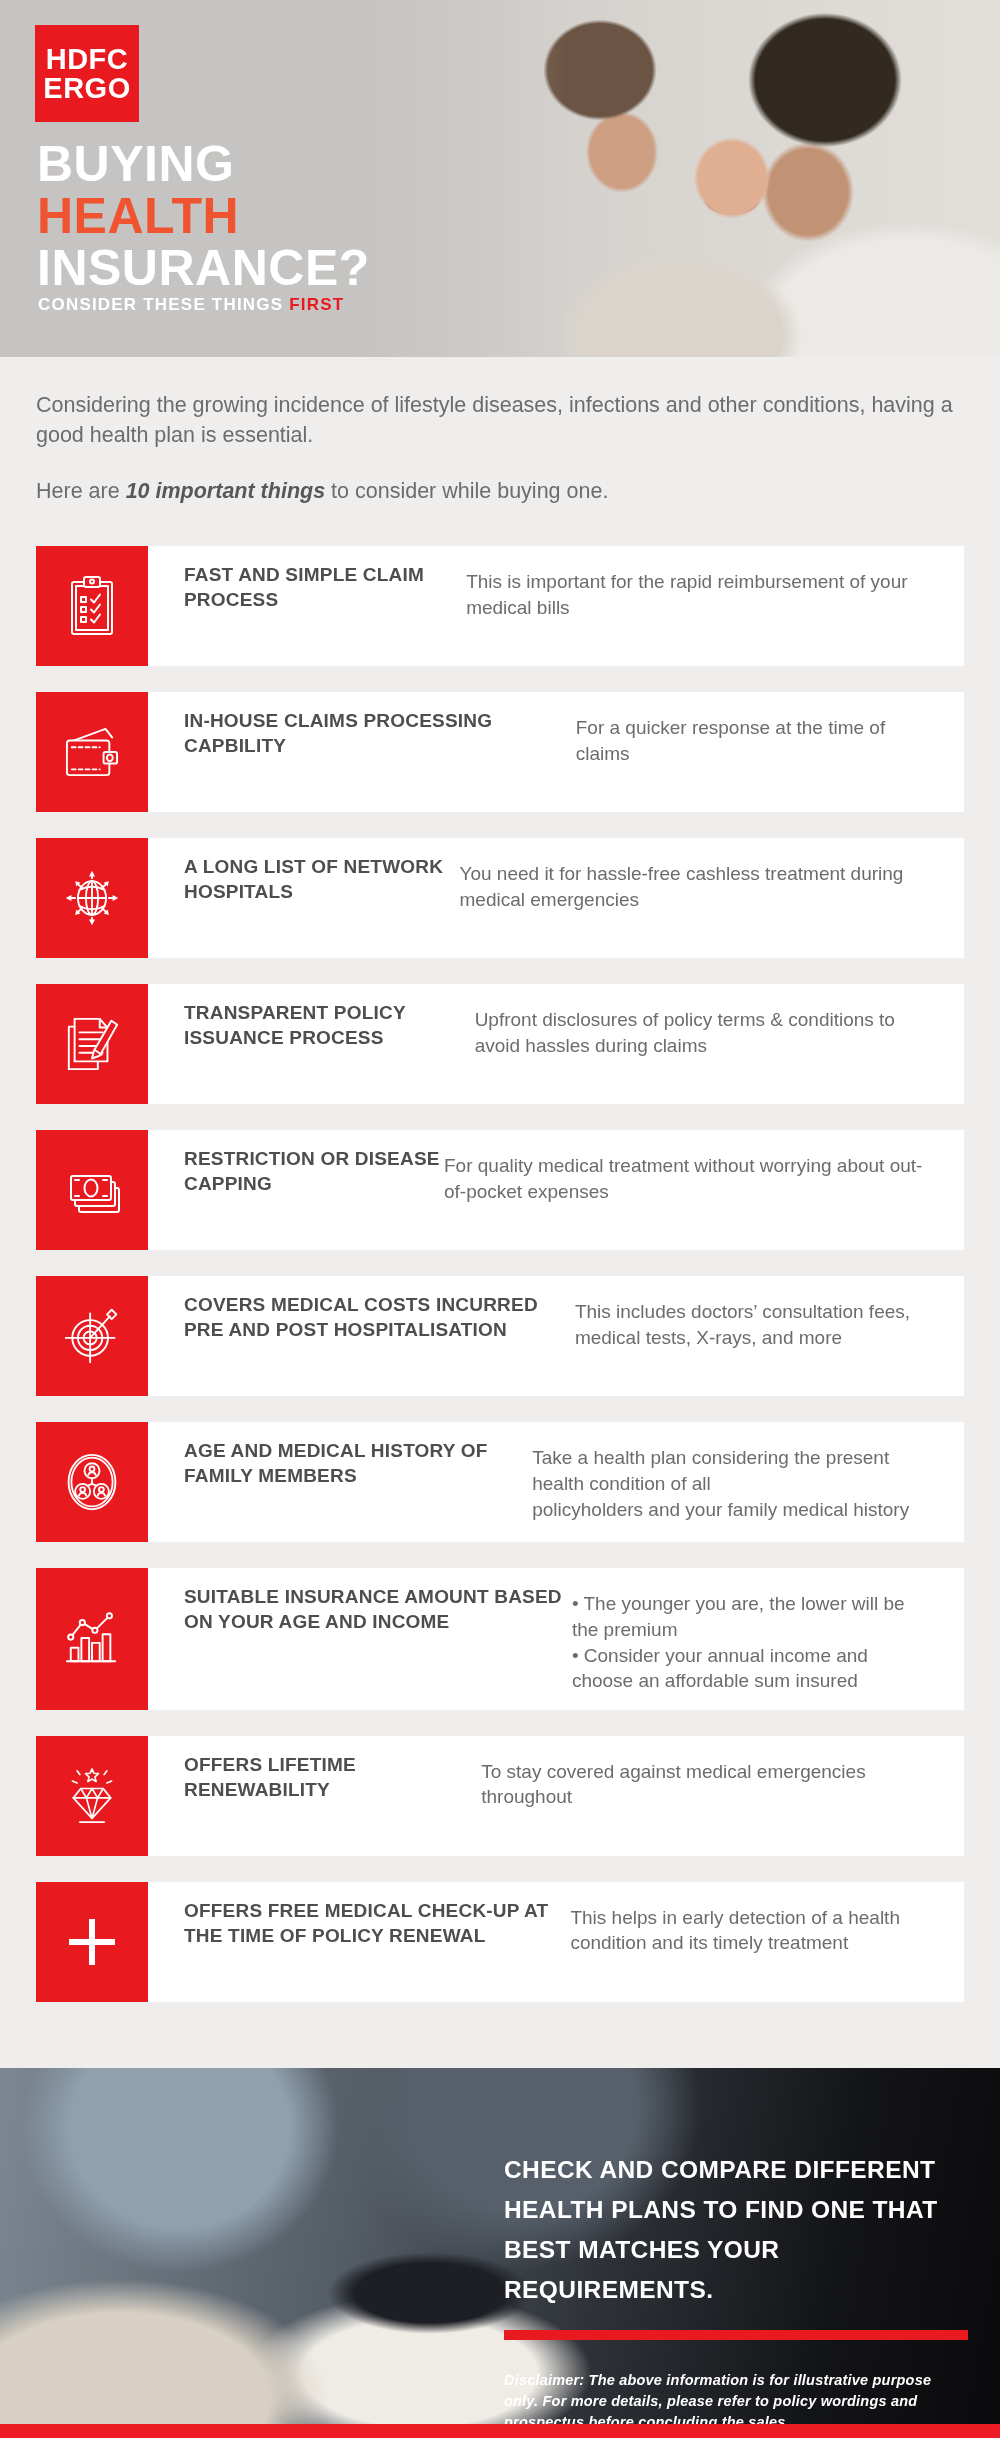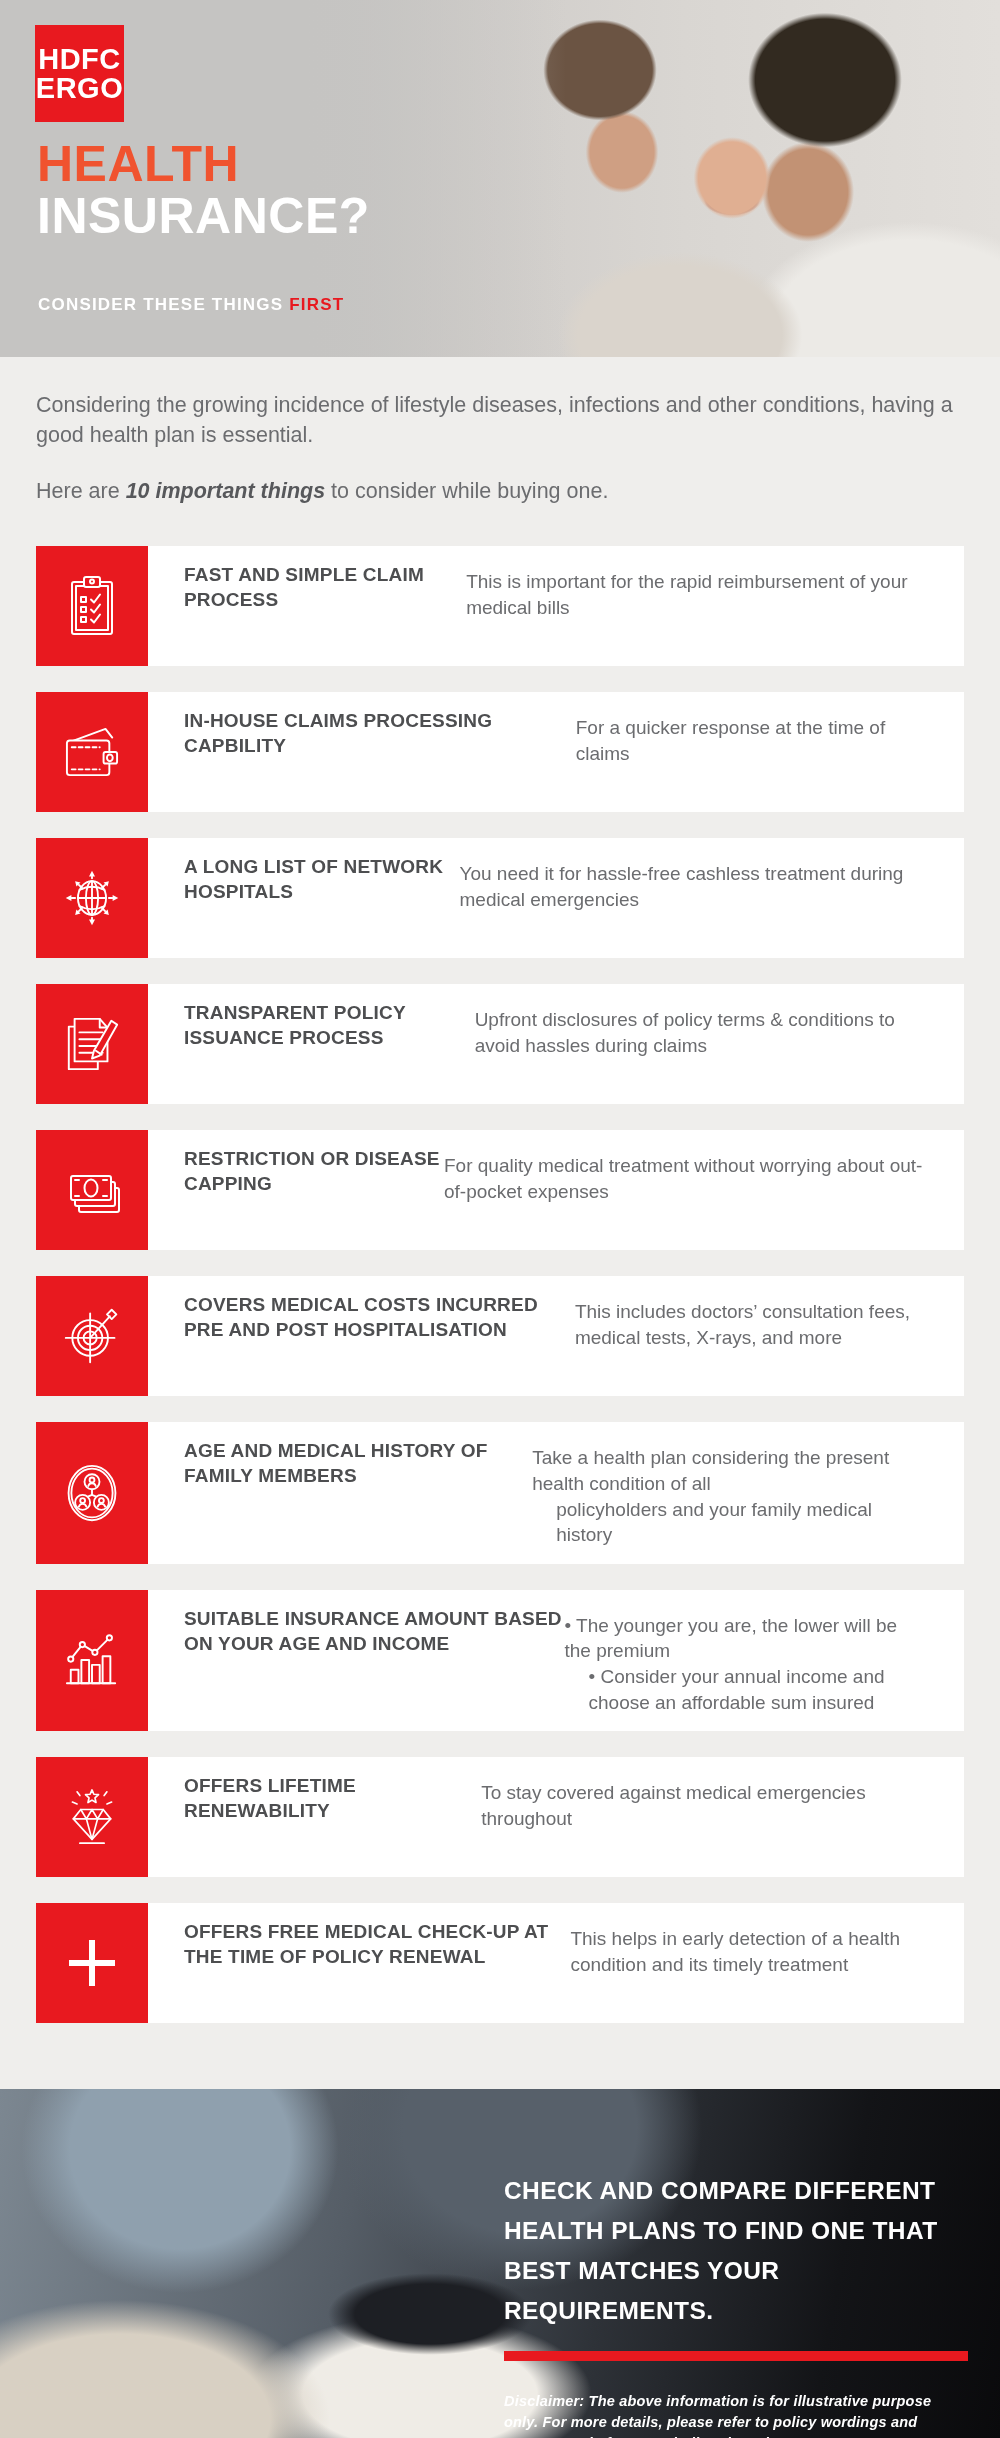--- a/index.html
+++ b/index.html
@@ -22,21 +22,21 @@
       radial-gradient(72px 78px at 508px 192px, #c29274 55%, rgba(194,146,116,0) 64%),
       radial-gradient(170px 115px at 380px 335px, #dad4cc 60%, rgba(218,212,204,0) 72%),
       radial-gradient(230px 150px at 610px 330px, #eceae6 60%, rgba(236,234,230,0) 72%),
       linear-gradient(90deg, #c5c4c2 0%, #cfccc9 22%, #d9d6d2 55%, #e2dfdb 100%);
   }
   .header-photo::after {
     content:""; position:absolute; inset:0;
     background:linear-gradient(90deg, #c5c4c2 0%, rgba(197,196,194,0) 38%);
   }
   .logo-box {
-    position:absolute; left:35px; top:25px; width:89px; height:97px;
+    position:absolute; left:35px; top:25px; width:104px; height:97px;
     background:#e8191f; color:#fff; display:flex; flex-direction:column;
     align-items:center; justify-content:center;
     font-weight:bold; font-size:29px; line-height:0.98; letter-spacing:0.5px;
   }
   .headline { position:absolute; left:37px; top:138px; }
   .headline .line { font-weight:bold; font-size:50px; line-height:1.04; letter-spacing:0.5px; color:#ffffff; }
   .headline .line.orange { color:#f0532f; }
   .subheadline {
     position:absolute; left:38px; top:295px;
     font-weight:bold; font-size:17px; letter-spacing:1.2px; color:#ffffff;
@@ -55,21 +55,21 @@
     display:flex; align-items:center; justify-content:center;
   }
   .card-iconbox svg { display:block; }
   .card-body {
     flex:1; display:flex; flex-direction:row; 
     padding:16px 41px 16px 36px;
   }
   .card-title { font-size:19px; font-weight:bold; color:#4d4e50; letter-spacing:0.2px; line-height:1.32; }
   .card-title .line2 { display:block; }
   .card-desc { margin-top:7px; font-size:19px; color:#6b6c6f; line-height:1.35; }
-  .card-desc .line2 { display:block;margin-left:24px; }
+  .card-desc .line2 { display:block; }
   
   .footer {
     position:relative; height:356px; overflow:hidden;
     background:
       radial-gradient(150px 60px at 430px 225px, #1d1f24 50%, rgba(29,31,36,0) 68%),
       radial-gradient(300px 170px at 120px 330px, #d8d0c3 50%, rgba(216,208,195,0) 70%),
       radial-gradient(260px 120px at 420px 305px, #efece6 45%, rgba(239,236,230,0) 66%),
       radial-gradient(220px 200px at 180px 60px, #8fa0ae 50%, rgba(143,160,174,0) 72%),
       radial-gradient(260px 230px at 520px 40px, #57606a 45%, rgba(87,96,106,0) 70%),
       linear-gradient(100deg, #7c8791 0%, #555d66 35%, #2e3238 60%, #131417 82%, #0a0a0c 100%);
@@ -90,20 +90,21 @@
 </head>
 <body>
 
 <div class="header">
   <div class="header-photo"></div>
   <div class="logo-box">
     <span>HDFC</span>
     <span>ERGO</span>
   </div>
   <div class="headline">
+    <div class="line">BUYING</div>
     <div class="line orange">HEALTH</div>
     <div class="line">INSURANCE?</div>
   </div>
   <div class="subheadline">
     <span>CONSIDER THESE THINGS </span><span class="red">FIRST</span>
   </div>
 </div>
 
 <div class="content">
   <div class="intro">

